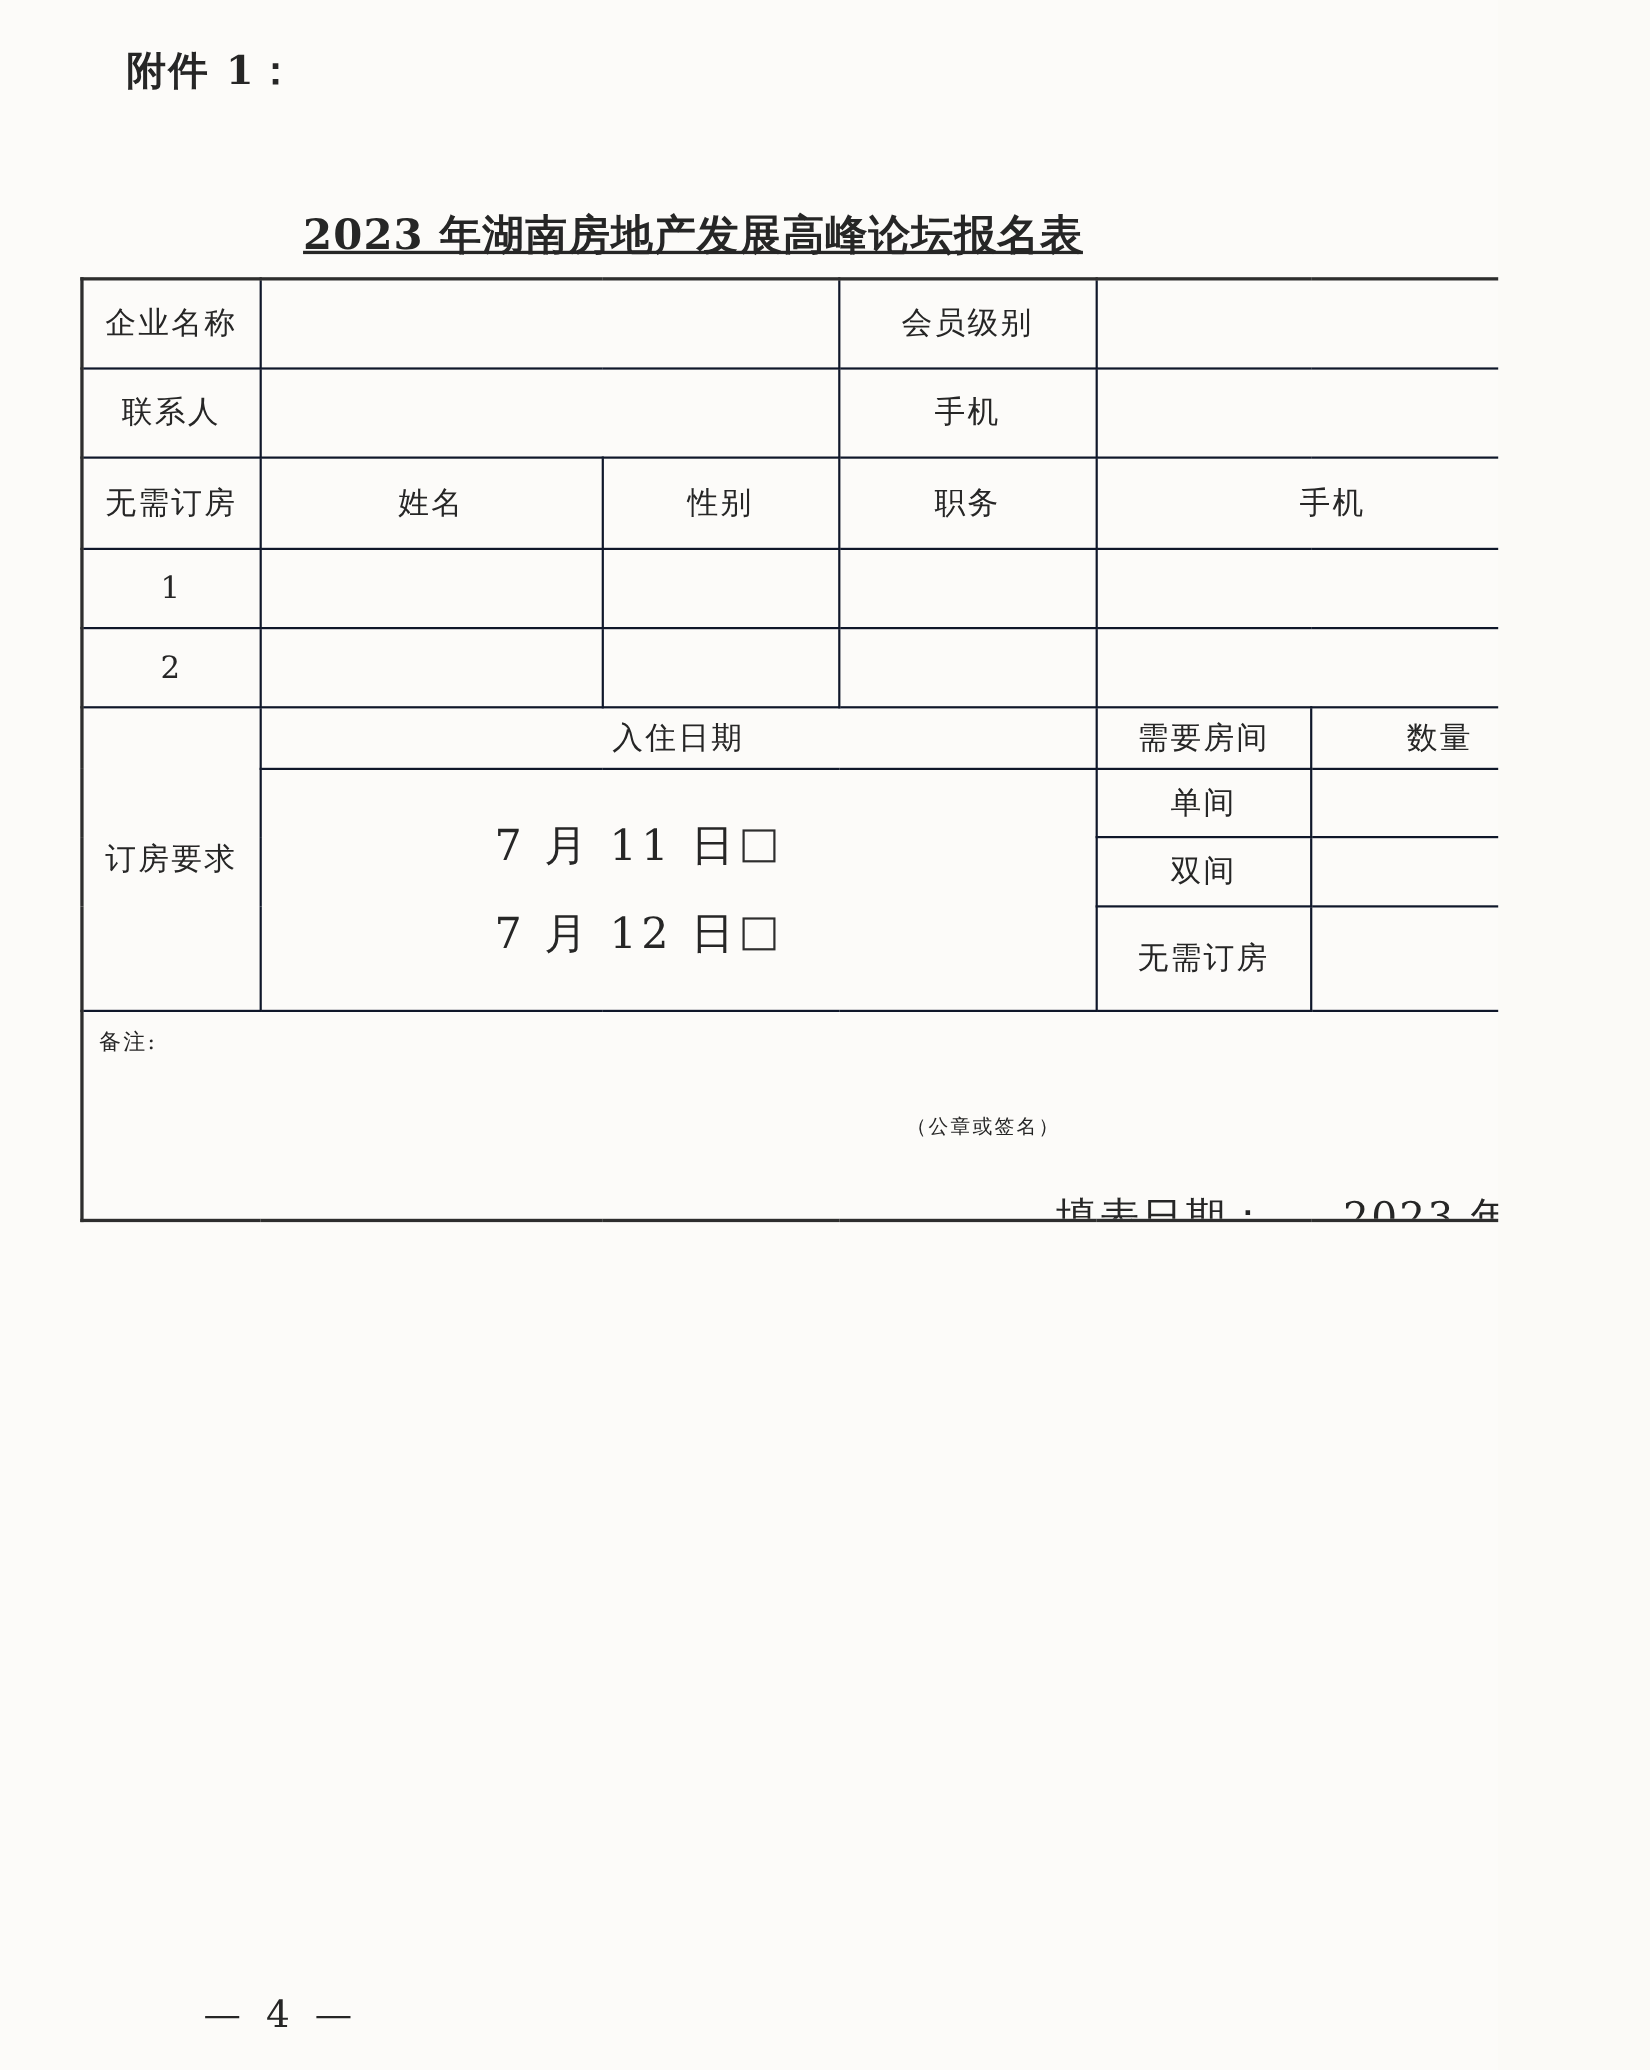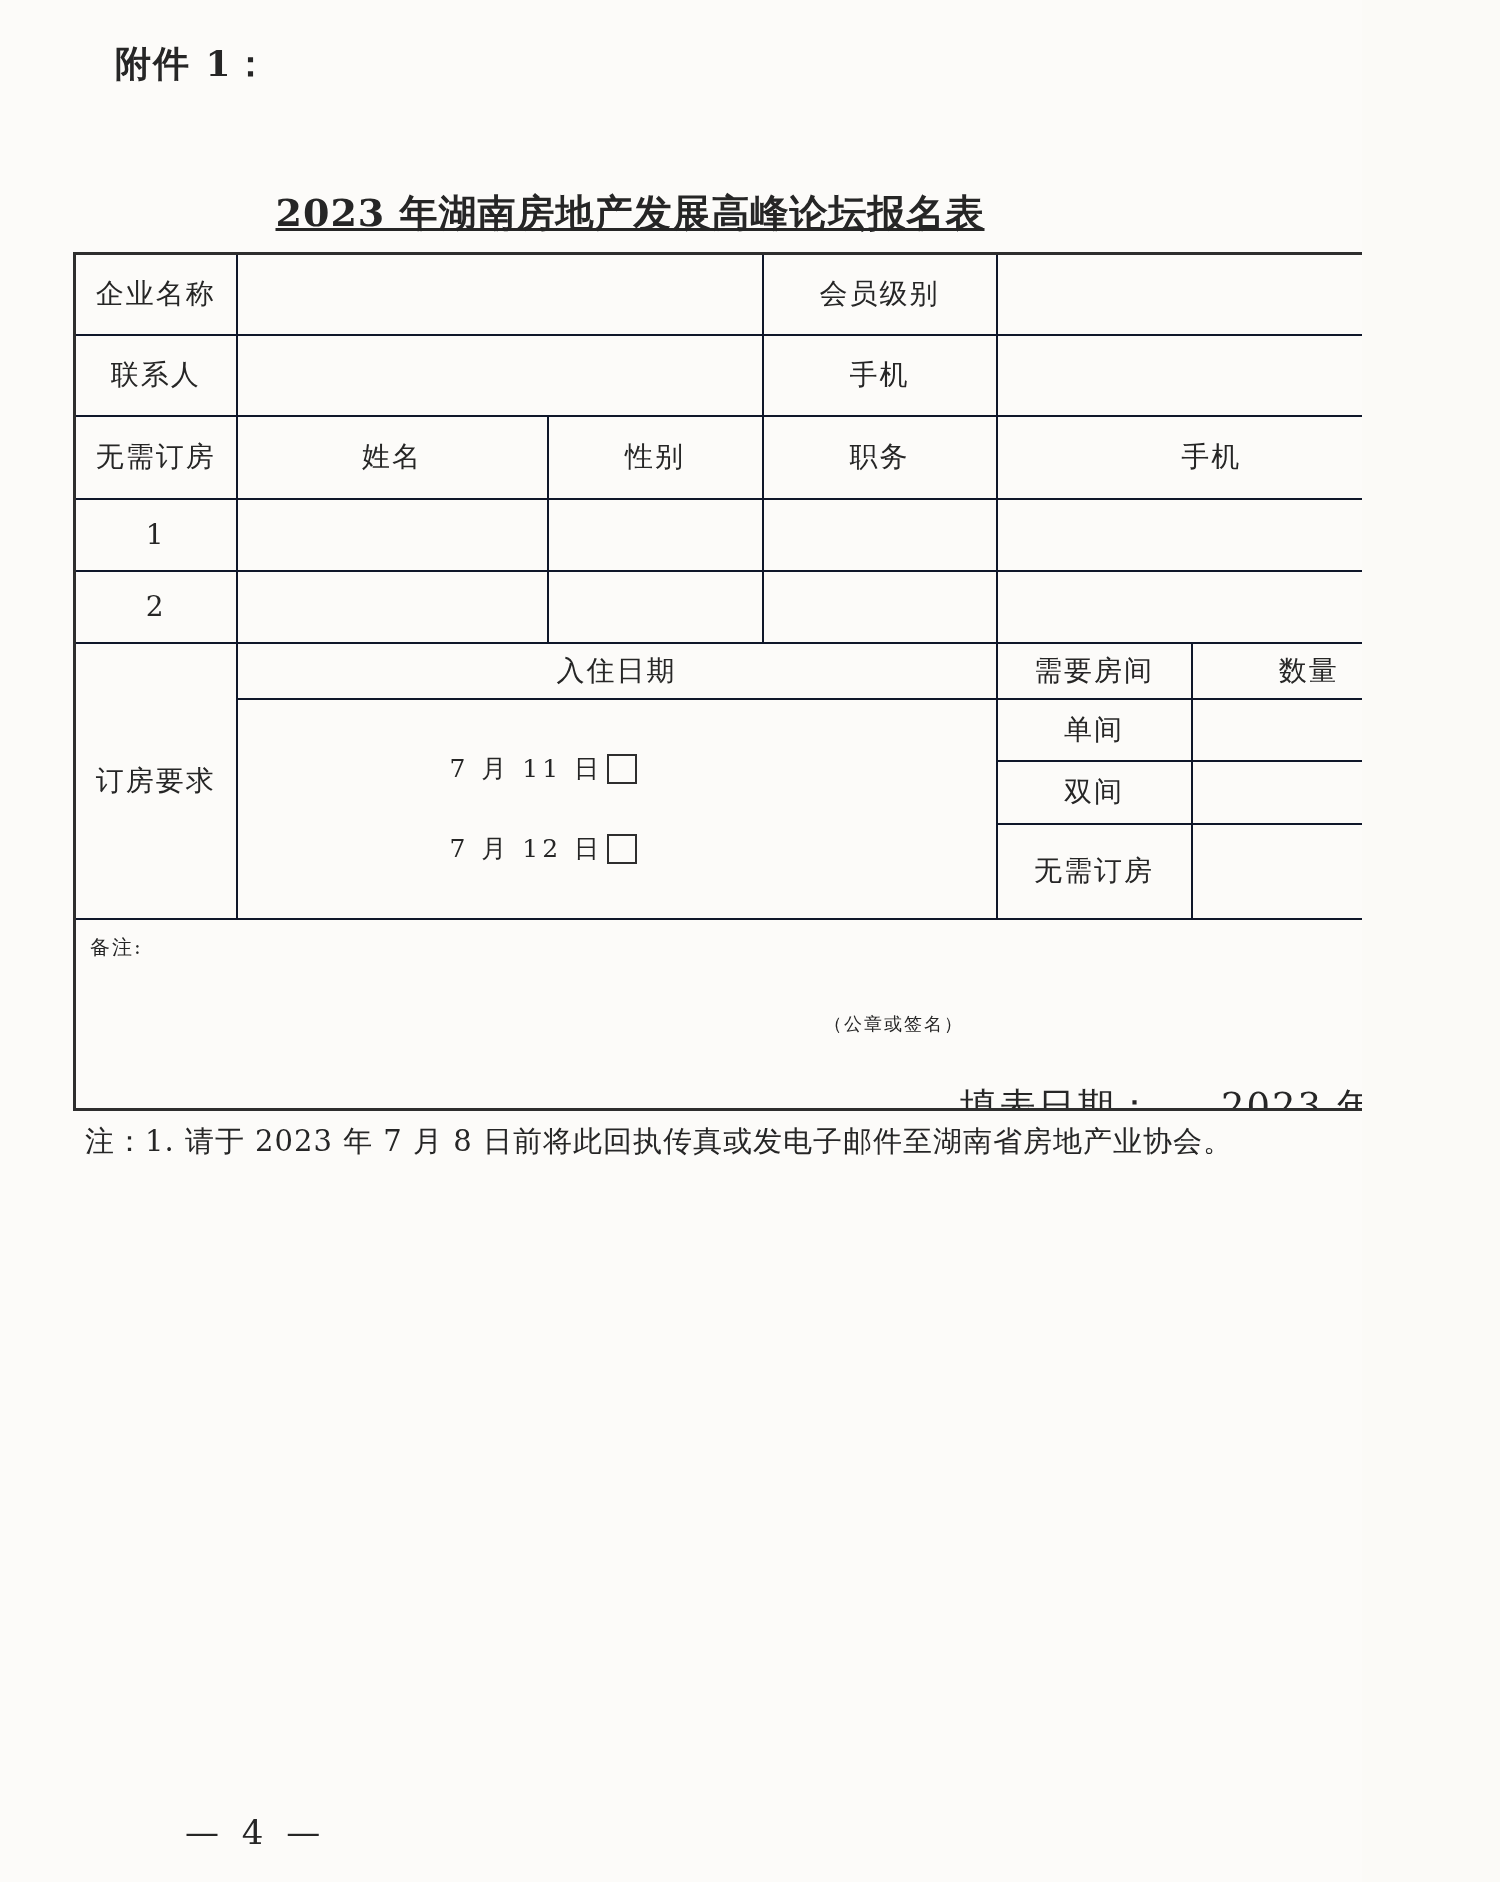--- a/index.html
+++ b/index.html
@@ -52,21 +52,21 @@
   }
   td.heavy-top { border-top-width: 4px; }
   .num-cell { font-size: 26px; letter-spacing: 0; }
   .date-cell { text-align: center; }
   .checkin-option {
     display: flex;
     align-items: center;
     justify-content: flex-start;
     margin-left: 212px;
     height: 80px;
-    font-size: 25px;
+    font-size: 39px;
     letter-spacing: 4px;
   }
   .cb {
     display: inline-block;
     width: 30px; height: 30px;
     border: 2px solid #2e2e2e;
     margin-left: 4px;
   }
   .remarks-cell { position: relative; }
   .remarks-label {
@@ -197,17 +197,16 @@
     <tr style="height:191px">
       <td colspan="6" class="remarks-cell heavy-top">
         <span class="remarks-label">备注:</span>
         <span class="signature-hint">（公章或签名）</span>
         <span class="fill-date"><span>填表日期：</span><span class="gap-lg"></span><span>2023 年</span><span class="gap-md"></span><span>月</span><span class="gap-xl"></span></span>
       </td>
     </tr>
   </tbody>
     </table>
 
-  <div class="footnote">注：1. 请于 2023 年 7 月 8 日前将此回执传真或发电子邮件至湖南省房地产业协会。</div>
 
   <div class="page-number">— 4 —</div>
 
 </div>
 
 </body></html>

